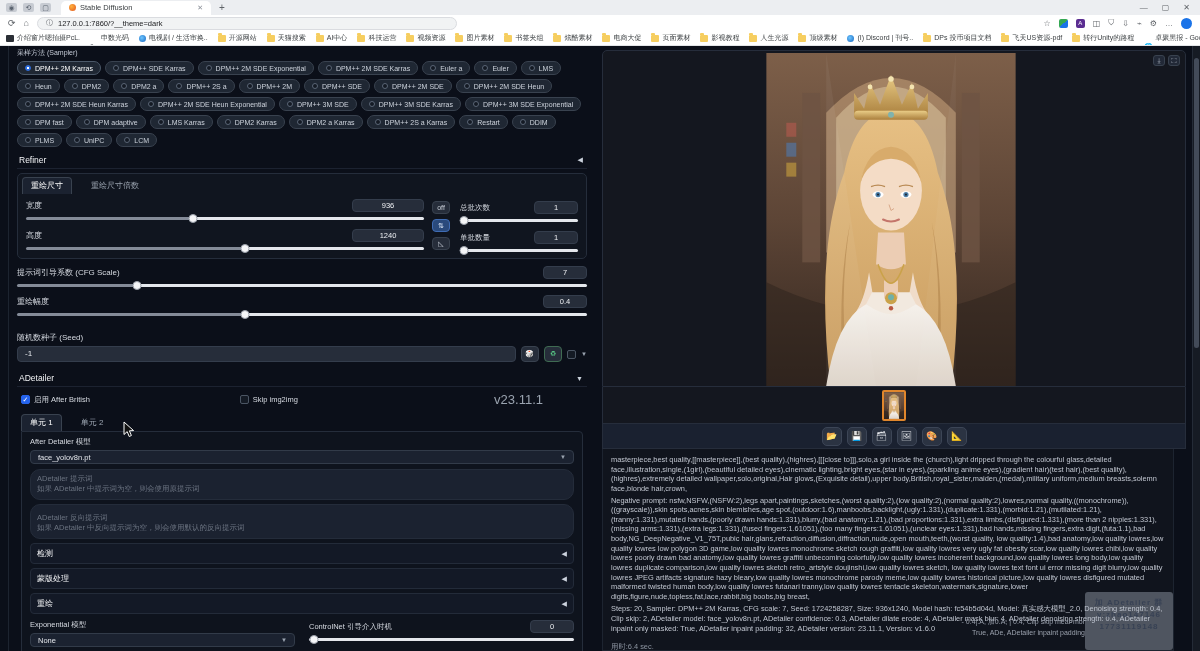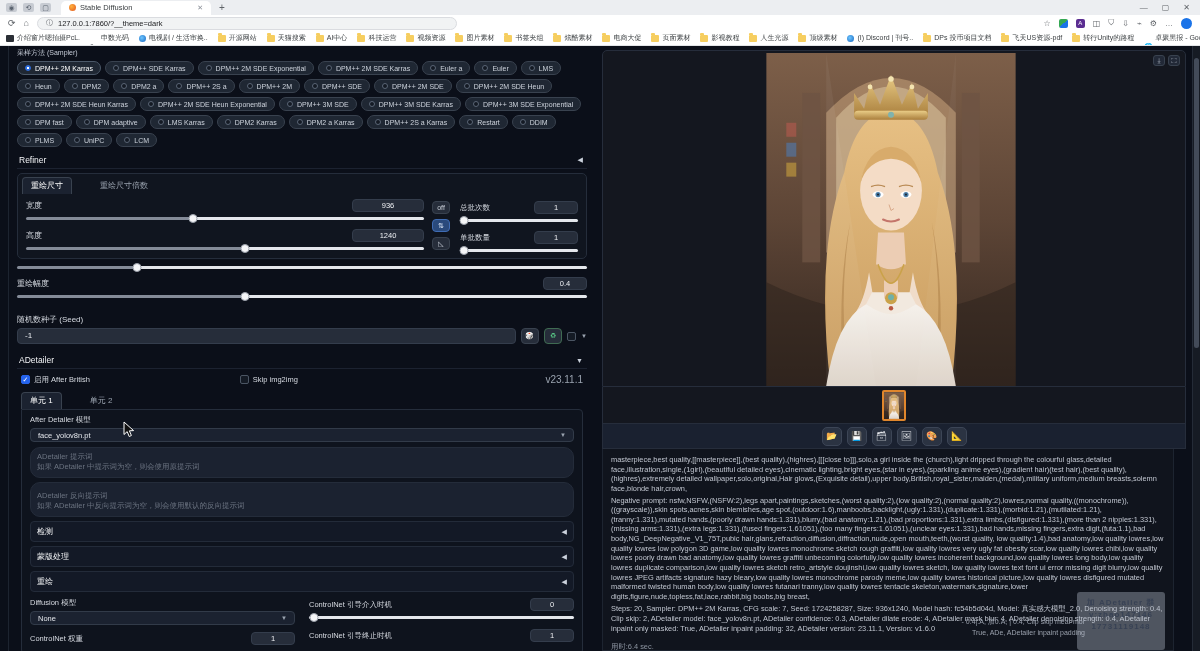--- a/index.html
+++ b/index.html
@@ -47,21 +47,21 @@
   .acc-arrow { font-size:7px; color:#cbd2dc; }
 
   
   #sampler-options { margin-top:3px; width:576px; display:flex; flex-wrap:wrap; gap:4px; }
   .pill { display:inline-flex; align-items:center; gap:4px; height:14px; padding:0 7px; background:#1f2733; border:1px solid #39424f; border-radius:7px; color:#cdd3dc; font-size:7px; }
   .pill .radio { width:6px; height:6px; border-radius:50%; border:1px solid #5a6575; background:#141a24; }
   .pill.selected { border-color:#4b5868; color:#fff; }
   .pill.selected .radio { background:radial-gradient(circle,#fff 25%,#2f6fe0 30%); border-color:#2f6fe0; }
 
   .box { border:1px solid #252d3b; border-radius:5px; background:#10151f; }
-  .tabrow { display:flex; gap:19px; padding:3px 4px 0 4px; }
+  .tabrow { display:flex; gap:10px; padding:3px 4px 0 4px; }
   .tabbtn { font-size:8px; padding:2px 8px 3px 8px; color:#9aa3af; border:1px solid transparent; border-bottom:none; border-radius:4px 4px 0 0; }
   .tabbtn.active { color:#fff; background:#1b2230; border-color:#39424f; }
 
   .slider-group { }
   .sl-head { display:flex; align-items:center; justify-content:space-between; }
   .sl-label { font-size:8px; color:#d6dae1; }
   .numbox { background:#262d3a; border:1px solid #343d4c; border-radius:4px; color:#eef0f3; font-size:7.5px; text-align:center; padding:1px 6px; min-width:44px; }
   .track { position:relative; height:3px; border-radius:2px; margin-top:5px; }
   .handle { position:absolute; top:-3.5px; width:9px; height:9px; border-radius:50%; background:#f5f6f8; border:1px solid #9aa0aa; transform:translateX(-50%); }
 
@@ -85,21 +85,21 @@
   #gen-image { position:absolute; top:2px; left:163px; width:250px; height:333px; }
   .corner-btn { position:absolute; top:4px; width:12px; height:11px; background:#222937; border:1px solid #39424f; border-radius:3px; color:#aeb6c2; font-size:7px; display:flex; align-items:center; justify-content:center; }
   #thumbstrip { position:absolute; top:341px; left:0; width:584px; height:36px; background:#14171f; border-left:1px solid #262d3b; border-right:1px solid #262d3b; display:flex; align-items:center; justify-content:center; }
   #thumb { width:24px; height:31px; border:2px solid #e0862c; border-radius:2px; overflow:hidden; }
   #btnrow { position:absolute; top:377px; left:0; width:584px; height:26px; background:#1a2130; border:1px solid #262d3b; display:flex; align-items:center; justify-content:center; gap:5px; }
   .out-btn { width:20px; height:19px; background:#2b3342; border:1px solid #3c4556; border-radius:5px; font-size:9px; display:flex; align-items:center; justify-content:center; }
   #infoarea { position:absolute; top:403px; left:0; width:572px; height:202px; background:#10141d; border:1px solid #1d2430; border-top:none; padding:6px 8px; }
   .info-text { font-size:7.4px; line-height:1.3; color:#c2c7d1; word-break:break-word; }
   #gen-time { margin-top:9px; font-size:7.4px; color:#8d95a1; }
   #ghost-text { position:absolute; right:88px; bottom:12px; width:190px; font-size:7px; color:#9aa1ad; text-align:right; line-height:1.5; }
-  #watermark { position:absolute; right:8px; bottom:0; width:88px; height:58px; background:rgba(185,193,206,0.38); border-radius:3px; padding:5px 4px; text-align:center; }
+  #watermark { position:absolute; right:0; bottom:0; width:88px; height:58px; background:rgba(185,193,206,0.38); border-radius:3px; padding:5px 4px; text-align:center; }
   .wm-line { font-size:8px; font-weight:bold; color:rgba(52,62,82,0.85); line-height:1.5; letter-spacing:1px; }
 
   #scrollbar { position:absolute; top:46px; right:0; width:8px; height:605px; background:#161b24; border-left:1px solid #242b37; }
   #scroll-thumb { position:absolute; top:12px; left:1px; width:5px; height:290px; border-radius:3px; background:#434b59; }
 
   #cursor { position:absolute; left:123px; top:421px; z-index:50; }
 </style>
 </head>
 <body>
 
@@ -467,20 +467,24 @@
             </div>
             <div class="track" style="background:#e4e7ec">
               <span class="handle" style="left:3%"></span>
             </div>
           </div>
         </div>
       </div>
     </div>
 
     <div class="slider-group" style="margin-top:7px">
+      <div class="sl-head">
+        <span class="sl-label">提示词引导系数 (CFG Scale)</span>
+        <span class="numbox">7</span>
+      </div>
       <div class="track" style="background:linear-gradient(90deg,#848b98 21%,#e4e7ec 21%)">
         <span class="handle" style="left:21%"></span>
       </div>
     </div>
 
     <div class="slider-group" style="margin-top:8px">
       <div class="sl-head">
         <span class="sl-label">重绘幅度</span>
         <span class="numbox">0.4</span>
       </div>
@@ -504,21 +508,21 @@
       <span class="acc-title">ADetailer</span>
       <span class="acc-arrow">▼</span>
     </div>
 
     <div style="padding:5px 4px 0 4px">
       <div style="display:flex; align-items:center">
         <span class="checkbox checked">✓</span>
         <span class="cb-label" style="margin-left:4px">启用 After British</span>
         <span class="checkbox" style="margin-left:150px"></span>
         <span class="cb-label" style="margin-left:4px">Skip img2img</span>
-        <span style="margin-left:auto; font-size:10px; color:#9aa3af">v23.11.1</span>
+        <span style="margin-left:auto; margin-right:40px; font-size:13px; color:#9aa3af">v23.11.1</span>
       </div>
       <div class="tabrow" style="padding-left:0; margin-top:4px">
         <div class="tabbtn active">单元 1</div>
         <div class="tabbtn">单元 2</div>
       </div>
       <div class="box" style="border-radius:0 4px 4px 4px; padding:5px 8px 0 8px; background:#0e131d">
         <div class="sl-label" style="font-size:7.5px">After Detailer 模型</div>
         <div class="dropdown" style="margin-top:3px">
           <span class="dd-value">face_yolov8n.pt</span>
           <span class="dd-caret">▼</span>
@@ -544,21 +548,21 @@
             </div>
 
             <div class="accordion" style="margin-top:4px; border:1px solid #232b39; border-radius:4px; background:#131926; padding:4px 6px">
               <span class="acc-title" style="font-size:8px">重绘</span>
               <span class="acc-arrow">◀</span>
             </div>
           </div>
 
         <div style="display:flex; gap:14px; margin-top:6px; padding-bottom:8px">
           <div style="flex:1">
-            <div class="sl-label" style="font-size:7.5px">Diffusion 模型</div>
+            <div class="sl-label" style="font-size:7.5px">Exponential 模型</div>
             <div class="dropdown" style="margin-top:3px">
               <span class="dd-value">None</span>
               <span class="dd-caret">▼</span>
             </div>
             <div class="slider-group" style="margin-top:7px">
               <div class="sl-head">
                 <span class="sl-label" style="font-size:7.5px">ControlNet 权重</span>
                 <span class="numbox">1</span>
               </div>
 

